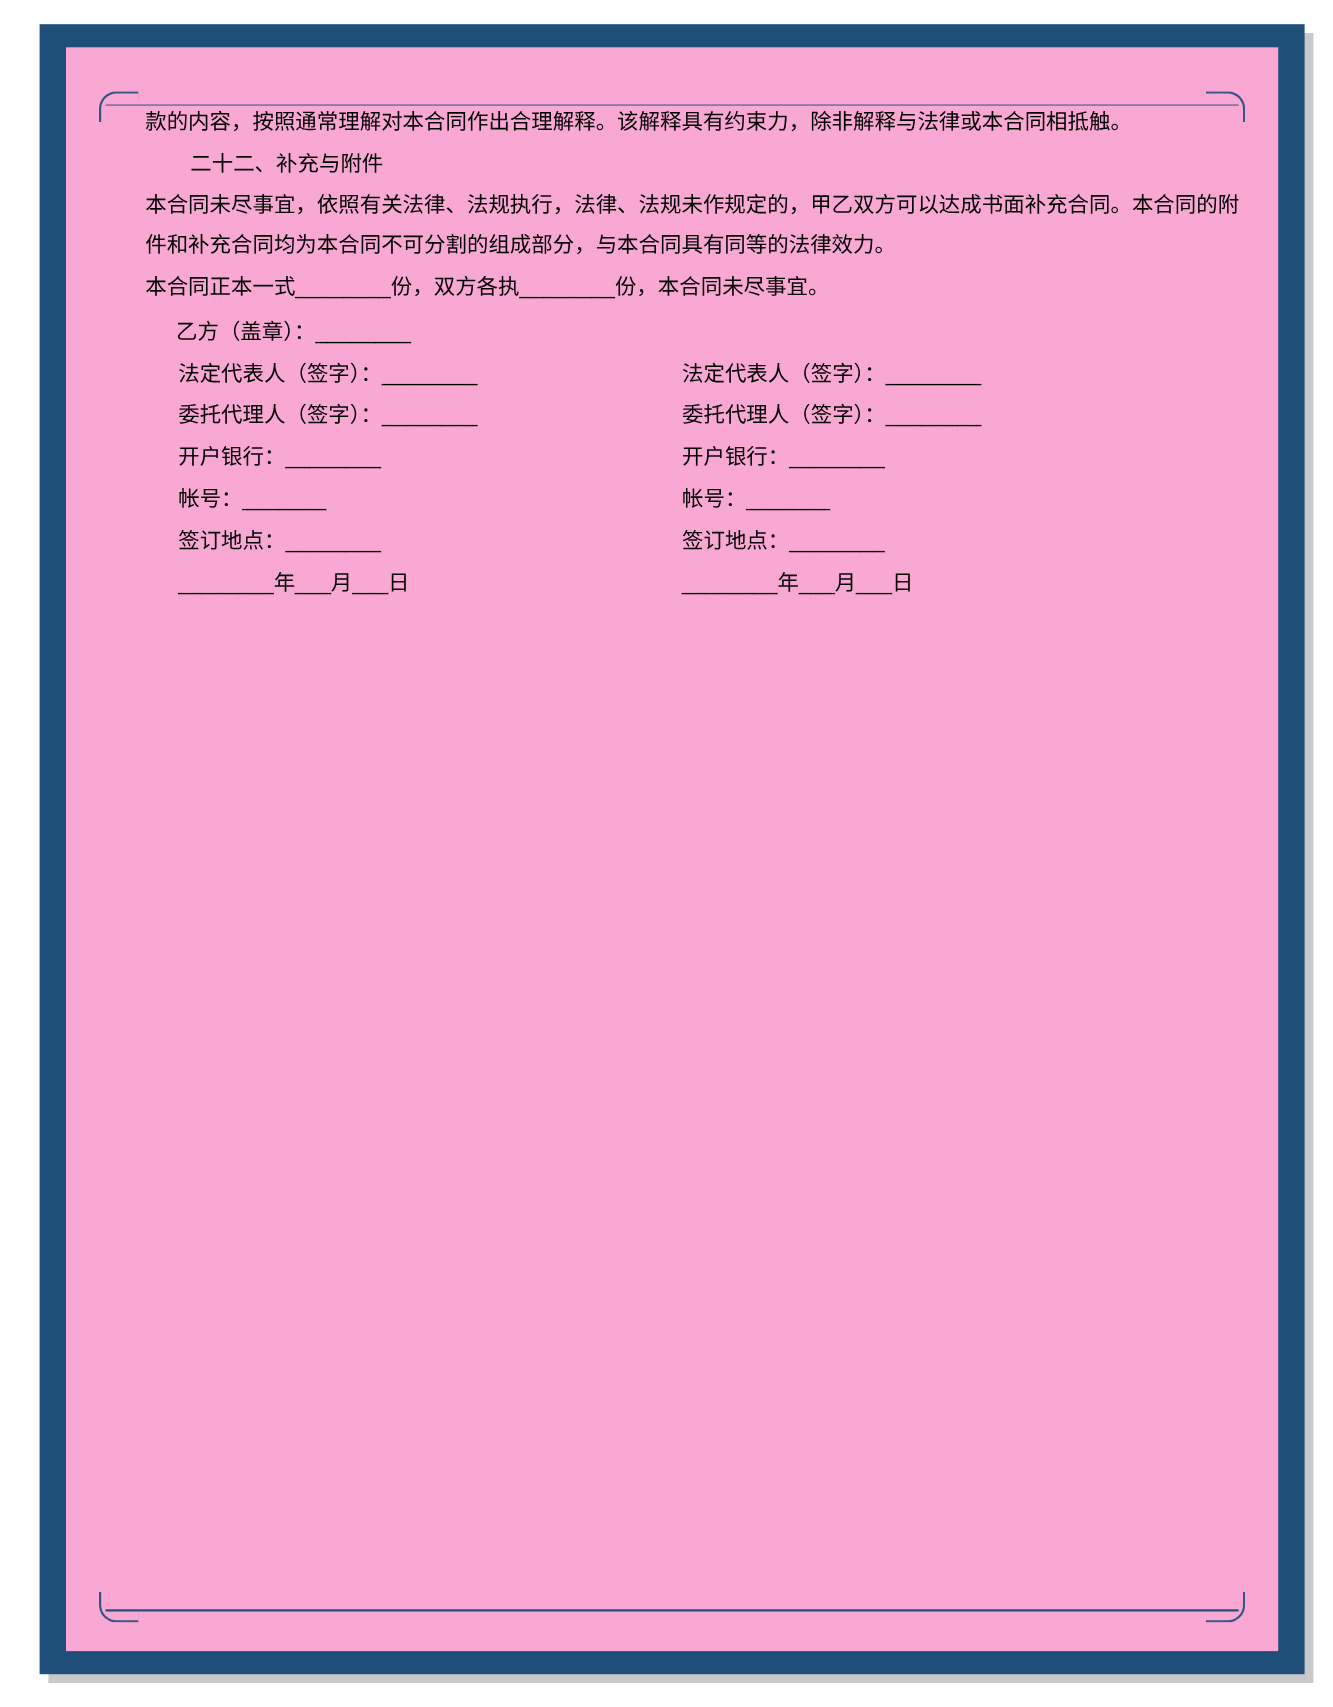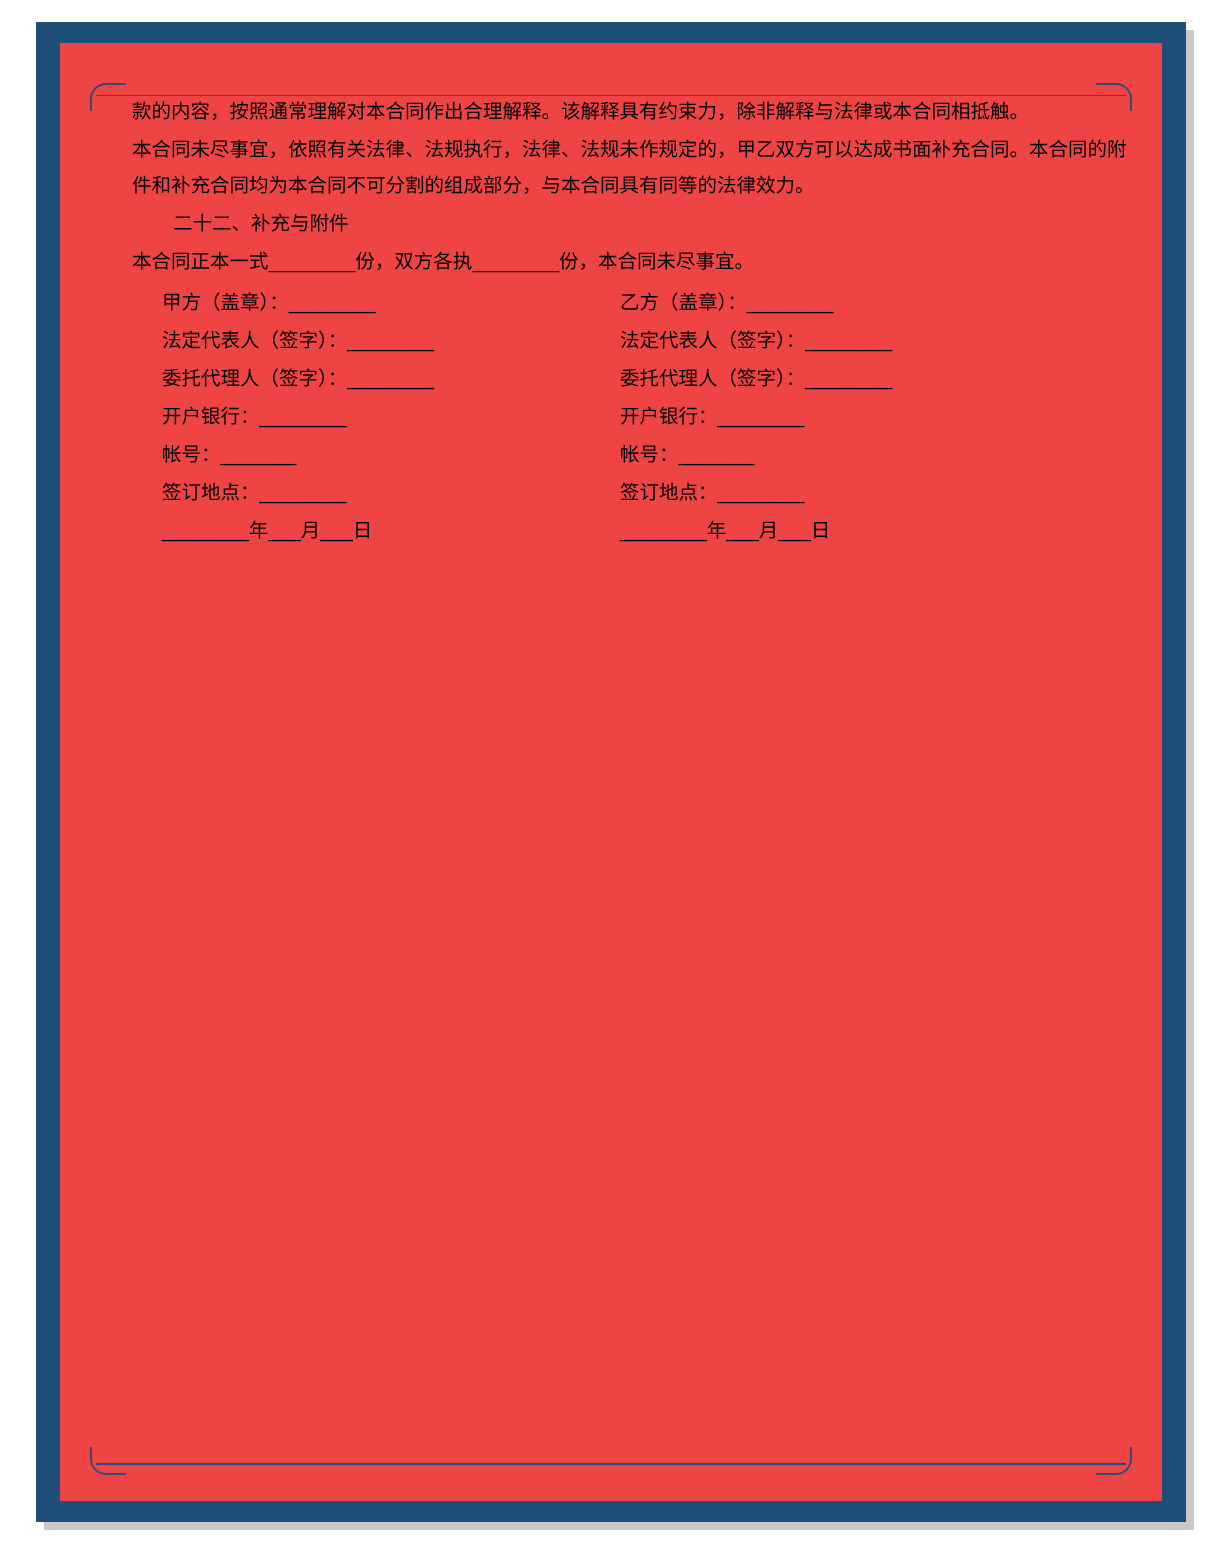--- a/index.html
+++ b/index.html
@@ -31,21 +31,21 @@
     height: 1500px;
     background: #1f4e79;
     box-sizing: border-box;
   }
   .page-inner {
     position: absolute;
     left: 24px;
     top: 21px;
     width: 1102px;
     height: 1458px;
-    background: #ef4444;
+    background: #f9a8d4;
     box-sizing: border-box;
   }
 
   
   .inner-rule-top {
     position: absolute;
     left: 36px;
     top: 52px;
     width: 1030px;
     height: 0;
@@ -118,33 +118,32 @@
     <div class="corner tl"></div>
     <div class="corner tr"></div>
     <div class="corner bl"></div>
     <div class="corner br"></div>
     <div class="inner-rule-bottom"></div>
 
     <div class="content">
 
       <p class="p">款的内容，按照通常理解对本合同作出合理解释。该解释具有约束力，除非解释与法律或本合同相抵触。</p>
 
+      <p class="p heading">二十二、补充与附件</p>
+
       <p class="p">本合同未尽事宜，依照有关法律、法规执行，法律、法规未作规定的，甲乙双方可以达成书面补充合同。本合同的附件和补充合同均为本合同不可分割的组成部分，与本合同具有同等的法律效力。</p>
-
-      <p class="p heading">二十二、补充与附件</p>
 
 
 
 
       <p class="p">本合同正本一式________份，双方各执________份，本合同未尽事宜。</p>
 
       <div class="sig-block">
 
         <div class="sig-row">
-          <div class="sig-col">甲方（盖章）：________</div>
           <div class="sig-col right">乙方（盖章）：________</div>
         </div>
 
         <div class="sig-row">
           <div class="sig-col">法定代表人（签字）：________</div>
           <div class="sig-col right">法定代表人（签字）：________</div>
         </div>
 
         <div class="sig-row">
           <div class="sig-col">委托代理人（签字）：________</div>

